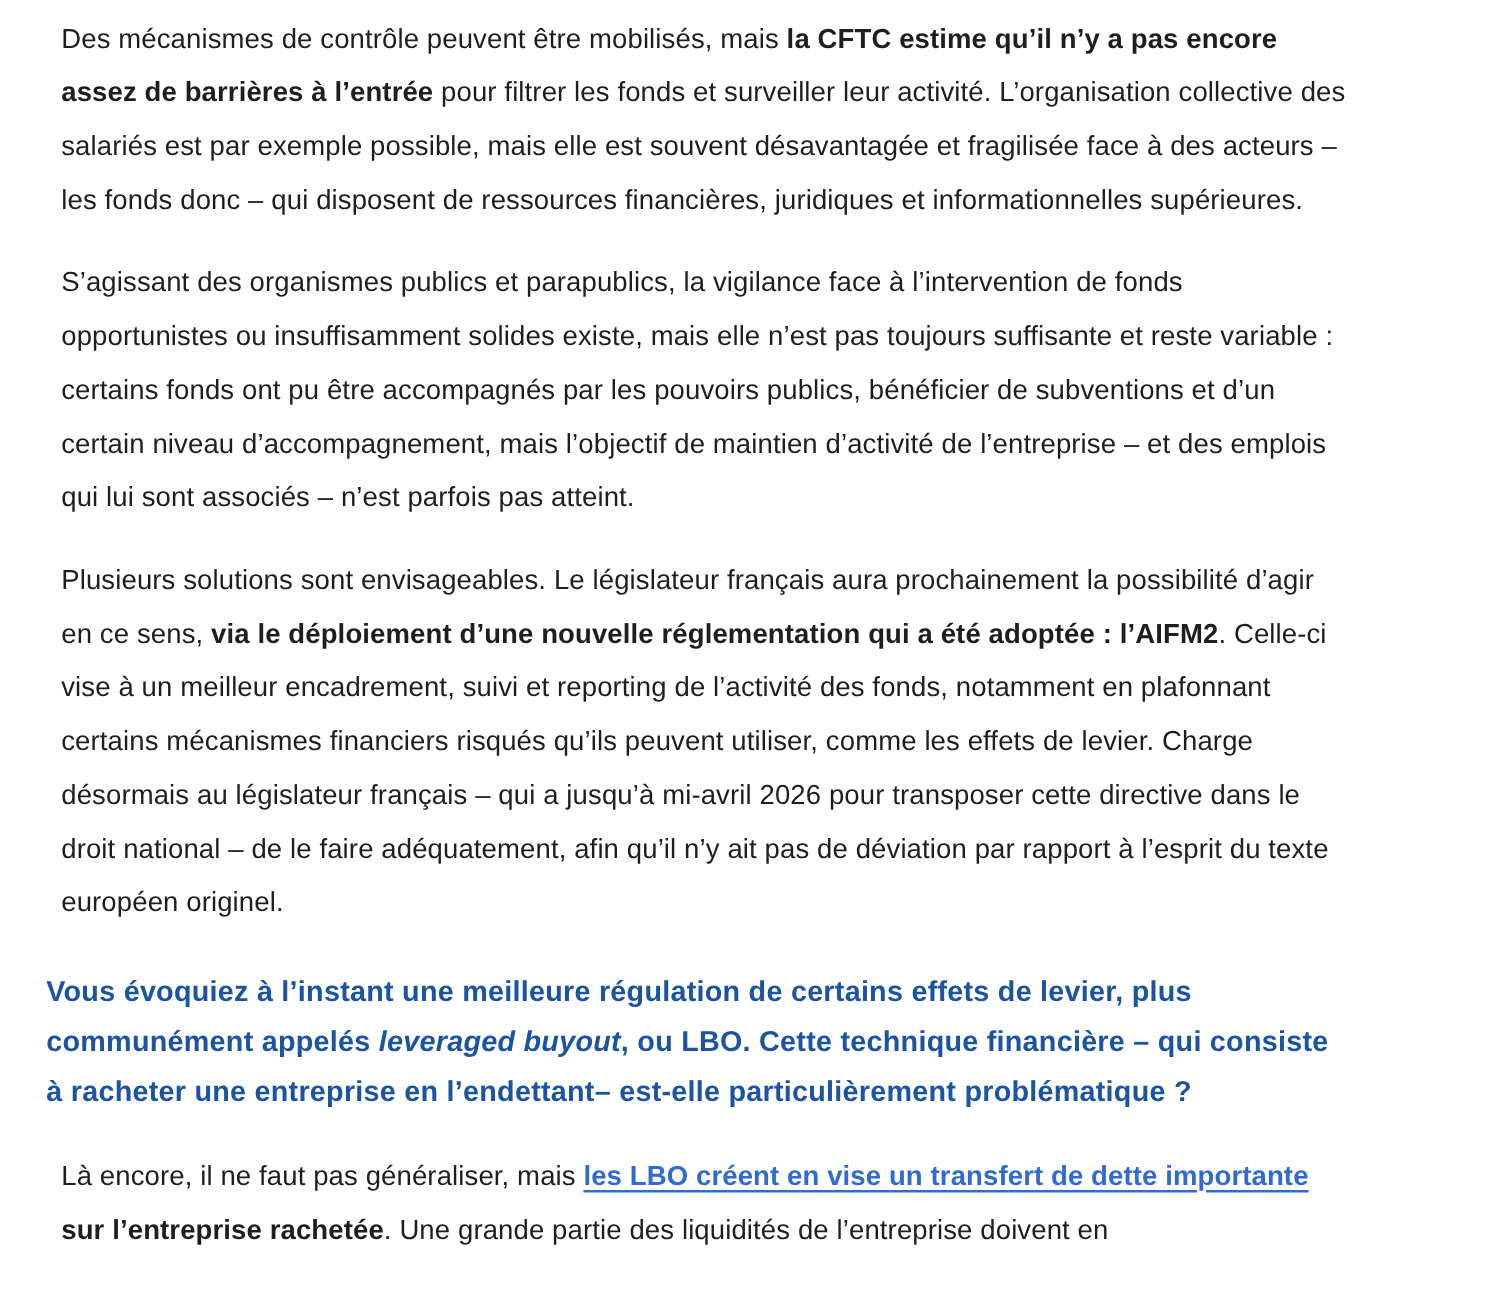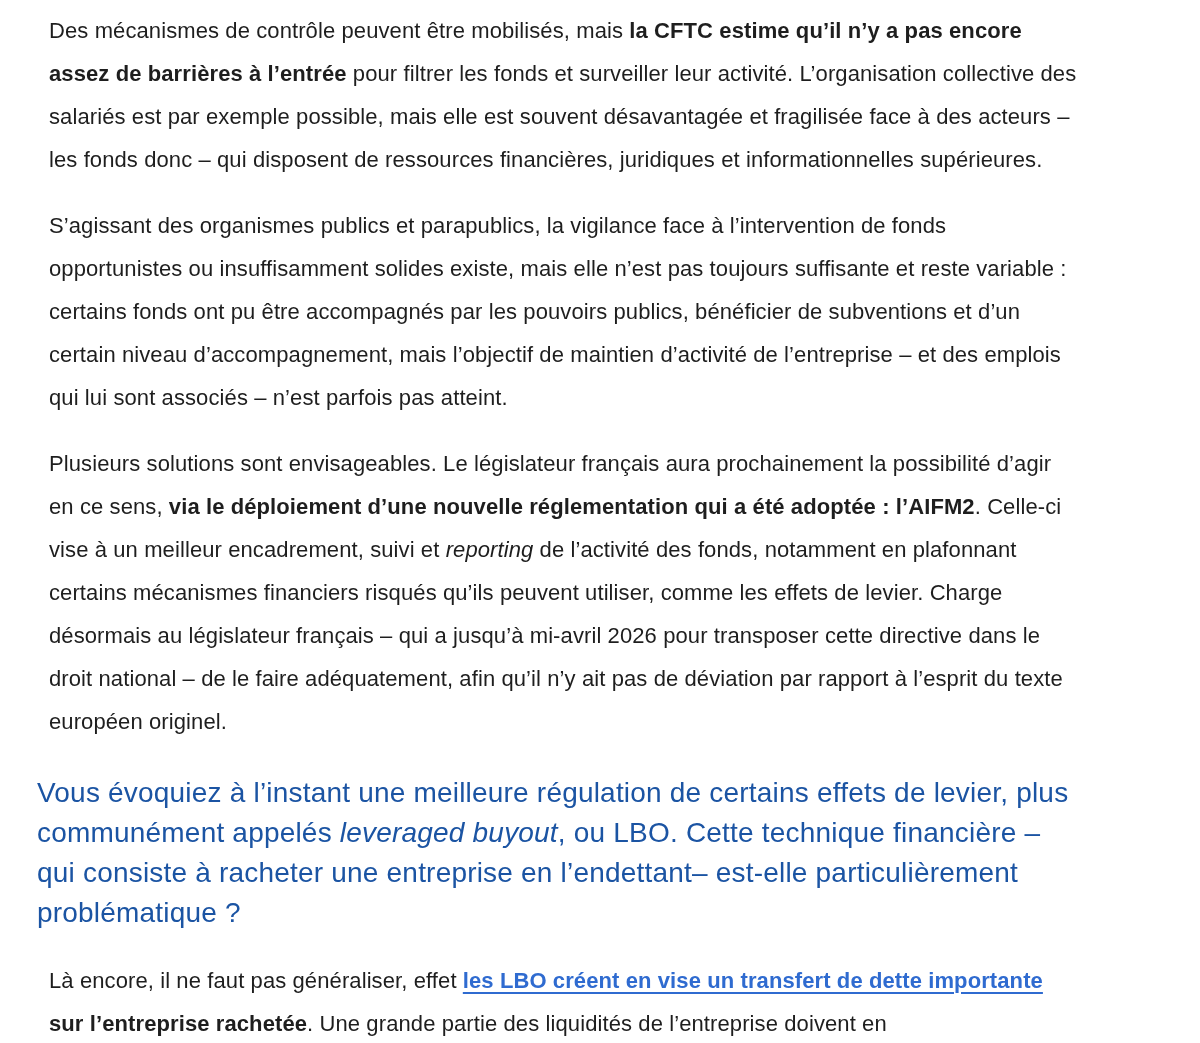--- a/index.html
+++ b/index.html
@@ -23,49 +23,49 @@
     padding: 9px 118px 0 37px;
     width: 1200px;
   }
   p.body-para {
     font-size: 22px;
     line-height: 43px;
     margin: 0 0 23px 12px;
     letter-spacing: 0.1px;
   }
   p.body-para .bold { font-weight: 700; }
-  p.body-para .italic { font-style: italic; }
+  p.body-para .italic { }
   a.inline-link {
     color: var(--link);
     font-weight: 700;
     text-decoration: underline;
     text-decoration-thickness: 2px;
     text-underline-offset: 4px;
     cursor: pointer;
   }
   h2.section-heading {
     color: var(--heading);
     font-size: 29px;
     line-height: 34px;
     font-weight: 800;
     margin: 15px 0 29px 0;
     letter-spacing: 0.2px;
   }
   h2.question-heading {
     color: var(--heading);
-    font-size: 28px;
+    font-size: 23px;
     line-height: 40px;
-    font-weight: 400;
+    font-weight: 700;
     margin: 30px 0 26px 0;
     letter-spacing: 0.2px;
   }
   h2 .italic { font-style: italic; }
 </style>
 </head>
 <body>
 
 <main class="article">
   <p class="body-para"><span>Des mécanismes de contrôle peuvent être mobilisés, mais </span><span class="bold">la CFTC estime qu’il n’y a pas encore assez de barrières à l’entrée</span><span> pour filtrer les fonds et surveiller leur activité. L’organisation collective des salariés est par exemple possible, mais elle est souvent désavantagée et fragilisée face à des acteurs – les fonds donc – qui disposent de ressources financières, juridiques et informationnelles supérieures.</span></p>
   <p class="body-para"><span>S’agissant des organismes publics et parapublics, la vigilance face à l’intervention de fonds opportunistes ou insuffisamment solides existe, mais elle n’est pas toujours suffisante et reste variable : certains fonds ont pu être accompagnés par les pouvoirs publics, bénéficier de subventions et d’un certain niveau d’accompagnement, mais l’objectif de maintien d’activité de l’entreprise – et des emplois qui lui sont associés – n’est parfois pas atteint.</span></p>
   <p class="body-para"><span>Plusieurs solutions sont envisageables. Le législateur français aura prochainement la possibilité d’agir en ce sens, </span><span class="bold">via le déploiement d’une nouvelle réglementation qui a été adoptée : l’AIFM2</span><span>. Celle-ci vise à un meilleur encadrement, suivi et </span><span class="italic">reporting</span><span> de l’activité des fonds, notamment en plafonnant certains mécanismes financiers risqués qu’ils peuvent utiliser, comme les effets de levier. Charge désormais au législateur français – qui a jusqu’à mi-avril 2026 pour transposer cette directive dans le droit national – de le faire adéquatement, afin qu’il n’y ait pas de déviation par rapport à l’esprit du texte européen originel.</span></p>
   <h2 class="question-heading"><span>Vous évoquiez à l’instant une meilleure régulation de certains effets de levier, plus communément appelés </span><span class="italic">leveraged buyout</span><span>, ou LBO. Cette technique financière – qui consiste à racheter une entreprise en l’endettant– est-elle particulièrement problématique ?</span></h2>
-  <p class="body-para"><span>Là encore, il ne faut pas généraliser, effet </span><a class="inline-link" href="#">les LBO créent en vise un transfert de dette importante</a><span class="bold"> sur l’entreprise rachetée</span><span>. Une grande partie des liquidités de l’entreprise doivent en</span></p>
+  <p class="body-para"><span>Là encore, il ne faut pas généraliser, mais </span><a class="inline-link" href="#">les LBO créent en vise un transfert de dette importante</a><span class="bold"> sur l’entreprise rachetée</span><span>. Une grande partie des liquidités de l’entreprise doivent en</span></p>
 </main>
 
 </body></html>

